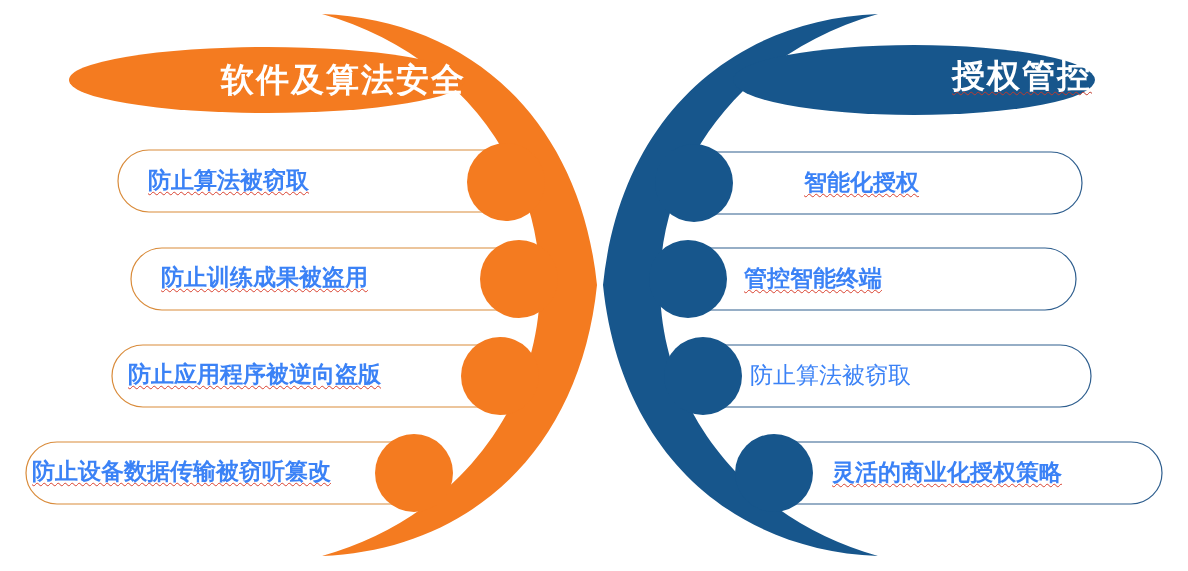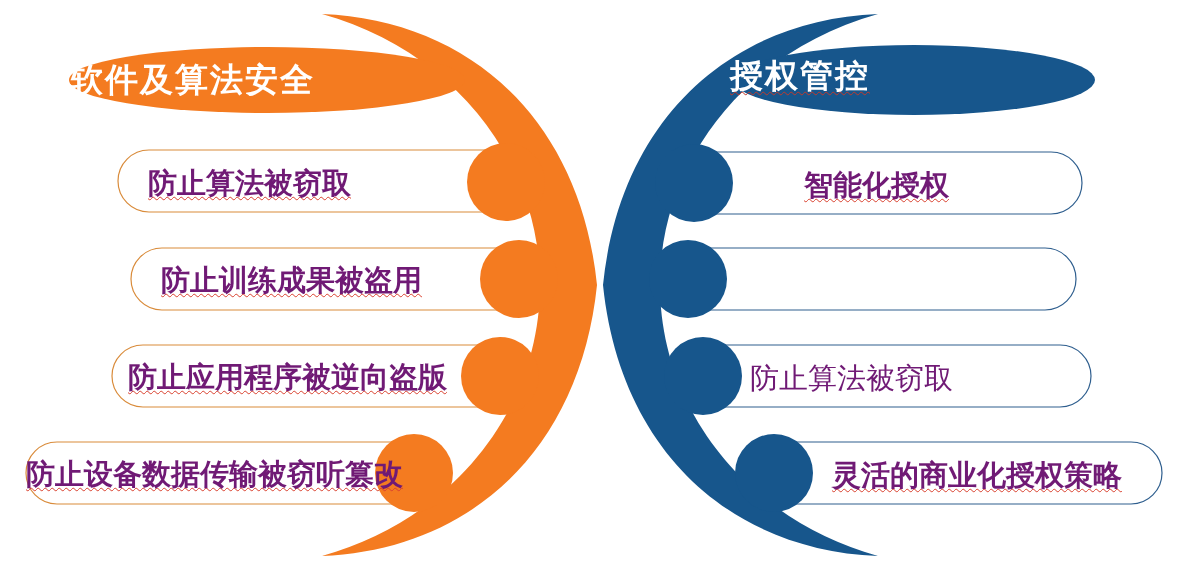--- a/index.html
+++ b/index.html
@@ -37,34 +37,34 @@
     position: absolute;
     white-space: nowrap;
     pointer-events: auto;
   }
   
   .branch-title {
     color: #ffffff;
     font-size: 33px;
     font-weight: bold;
     letter-spacing: 2px;
-    text-align: left;
+    text-align: right;
     line-height: 1;
   }
   .branch-title.spell {
     text-decoration: underline;
     text-decoration-color: #c0392b;
     text-decoration-style: wavy;
     text-decoration-thickness: 1px;
     text-underline-offset: 4px;
   }
   
   .item-label {
-    color: #701a75;
-    font-size: 29px;
+    color: #3b82f6;
+    font-size: 23px;
     line-height: 1;
   }
   .item-label.bold { font-weight: bold; }
   .item-label.normal { font-weight: normal; }
   .item-label.spell {
     text-decoration: underline;
     text-decoration-color: #d9412f;
     text-decoration-style: wavy;
     text-decoration-thickness: 1px;
     text-underline-offset: 3px;
@@ -127,25 +127,26 @@
   <div class="overlay">
 
     <div class="lbl branch-title" style="left:70px; top:63px; width:396px;">软件及算法安全</div>
 
     <div class="lbl item-label bold spell" style="left:148px; top:169px;">防止算法被窃取</div>
 
     <div class="lbl item-label bold spell" style="left:161px; top:266px;font-family:Liberation Serif, serif;">防止训练成果被盗用</div>
 
     <div class="lbl item-label bold spell" style="left:128px; top:363px;">防止应用程序被逆向盗版</div>
 
-    <div class="lbl item-label bold spell" style="left:26px; top:460px;">防止设备数据传输被窃听篡改</div>
+    <div class="lbl item-label bold spell" style="left:32px; top:460px;">防止设备数据传输被窃听篡改</div>
 
     <div class="lbl branch-title spell" style="left:730px; top:62px; width:362px;font-family:Liberation Mono, monospace;">授权管控</div>
 
     <div class="lbl item-label bold spell" style="left:784px; top:171px;margin-left:20px;">智能化授权</div>
 
+    <div class="lbl item-label bold spell" style="left:744px; top:267px;">管控智能终端</div>
 
     <div class="lbl item-label normal" style="left:750px; top:364px;">防止算法被窃取</div>
 
     <div class="lbl item-label bold spell" style="left:832px; top:461px;text-align:center;">灵活的商业化授权策略</div>
   </div>
 
 </div>
 
 </body></html>

